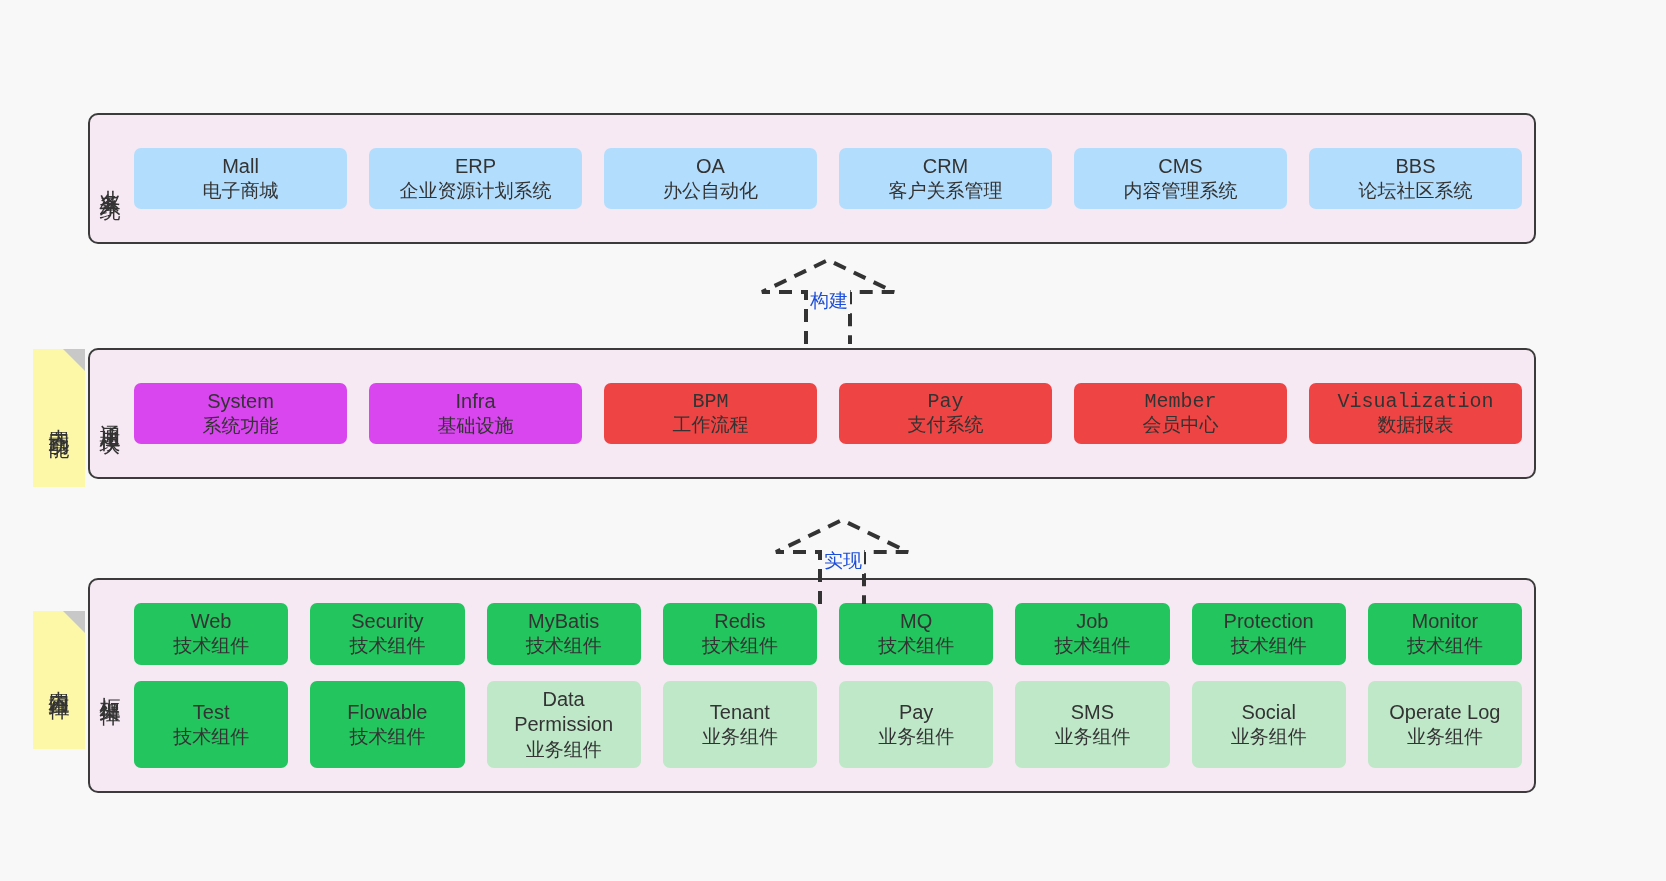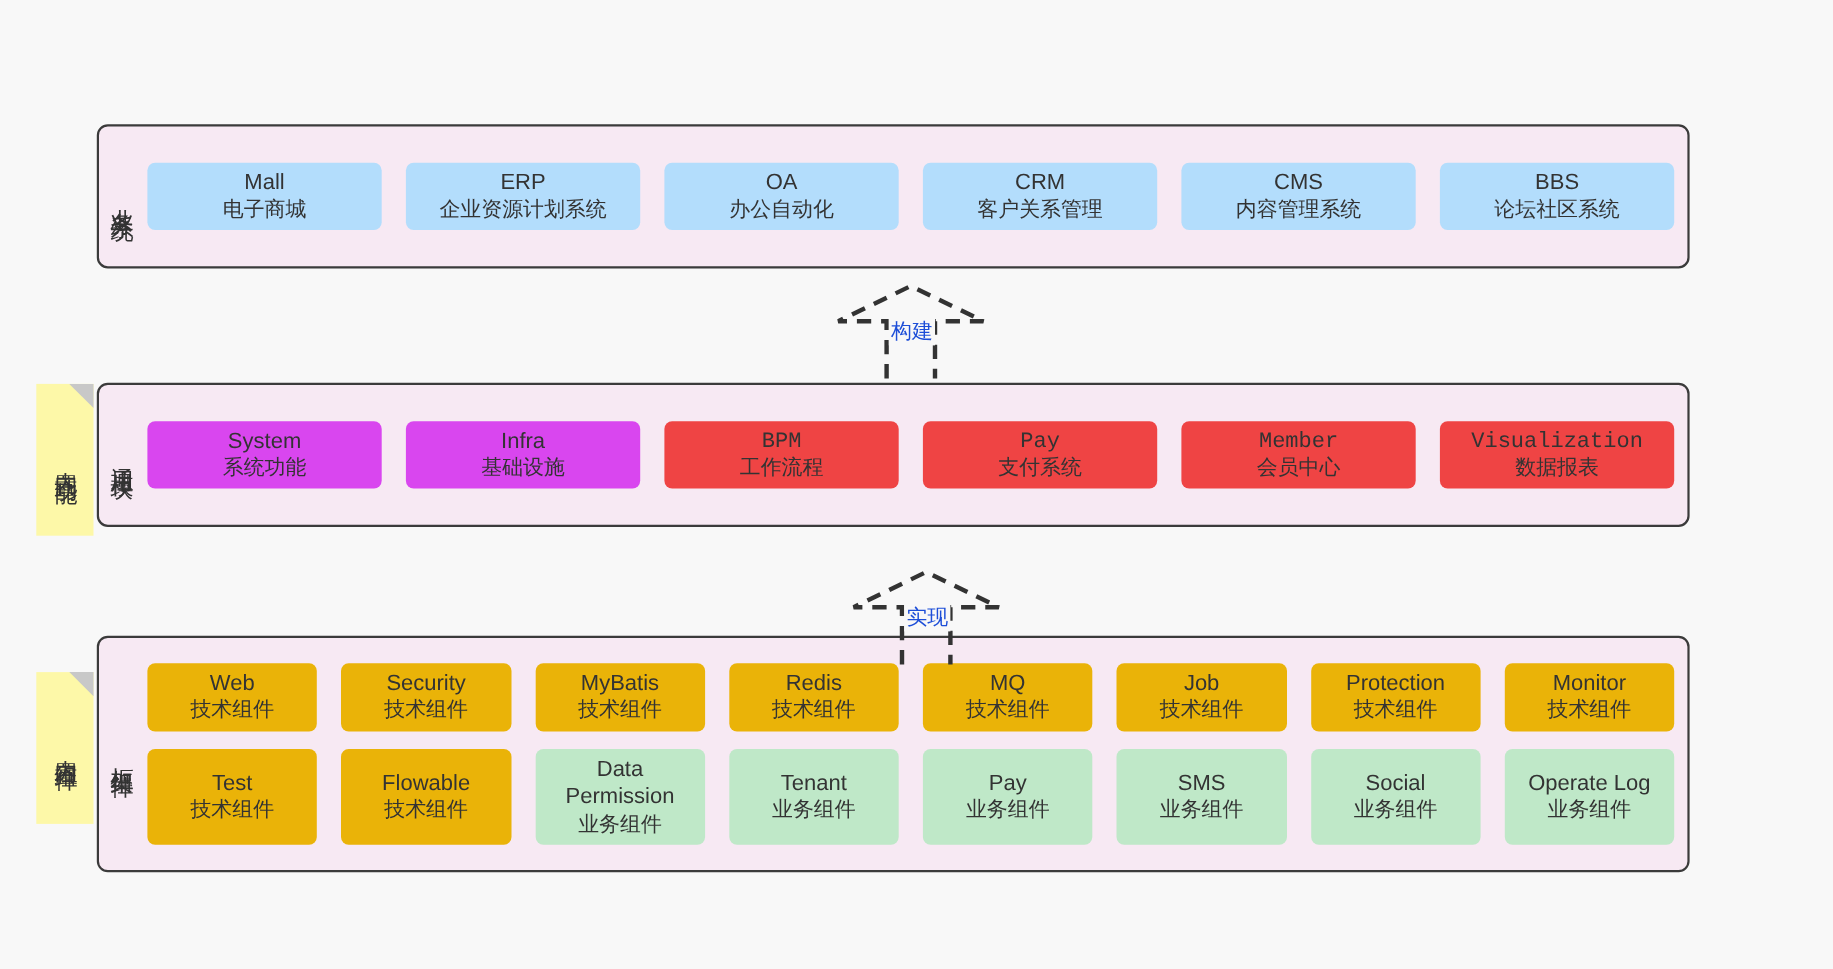--- a/index.html
+++ b/index.html
@@ -64,21 +64,21 @@
     line-height: 1.28;
     padding: 6px 4px;
   }
   .cell .en { font-size: 20px; }
   .cell .cn { font-size: 19px; text-align: right; }
 
   
   .c-blue       { background: #b3ddfc; }
   .c-red        { background: #d946ef; }
   .c-pink       { background: #ef4444; font-family: Liberation Mono, monospace; }
-  .c-green      { background: #eab308; }
+  .c-green      { background: #22c55e; }
   .c-lightgreen { background: #bfe8c8; }
 
   
   .note {
     position: absolute;
     width: 52px;
     background: #fdf8a8;
     display: flex;
     align-items: center;
     justify-content: center;

